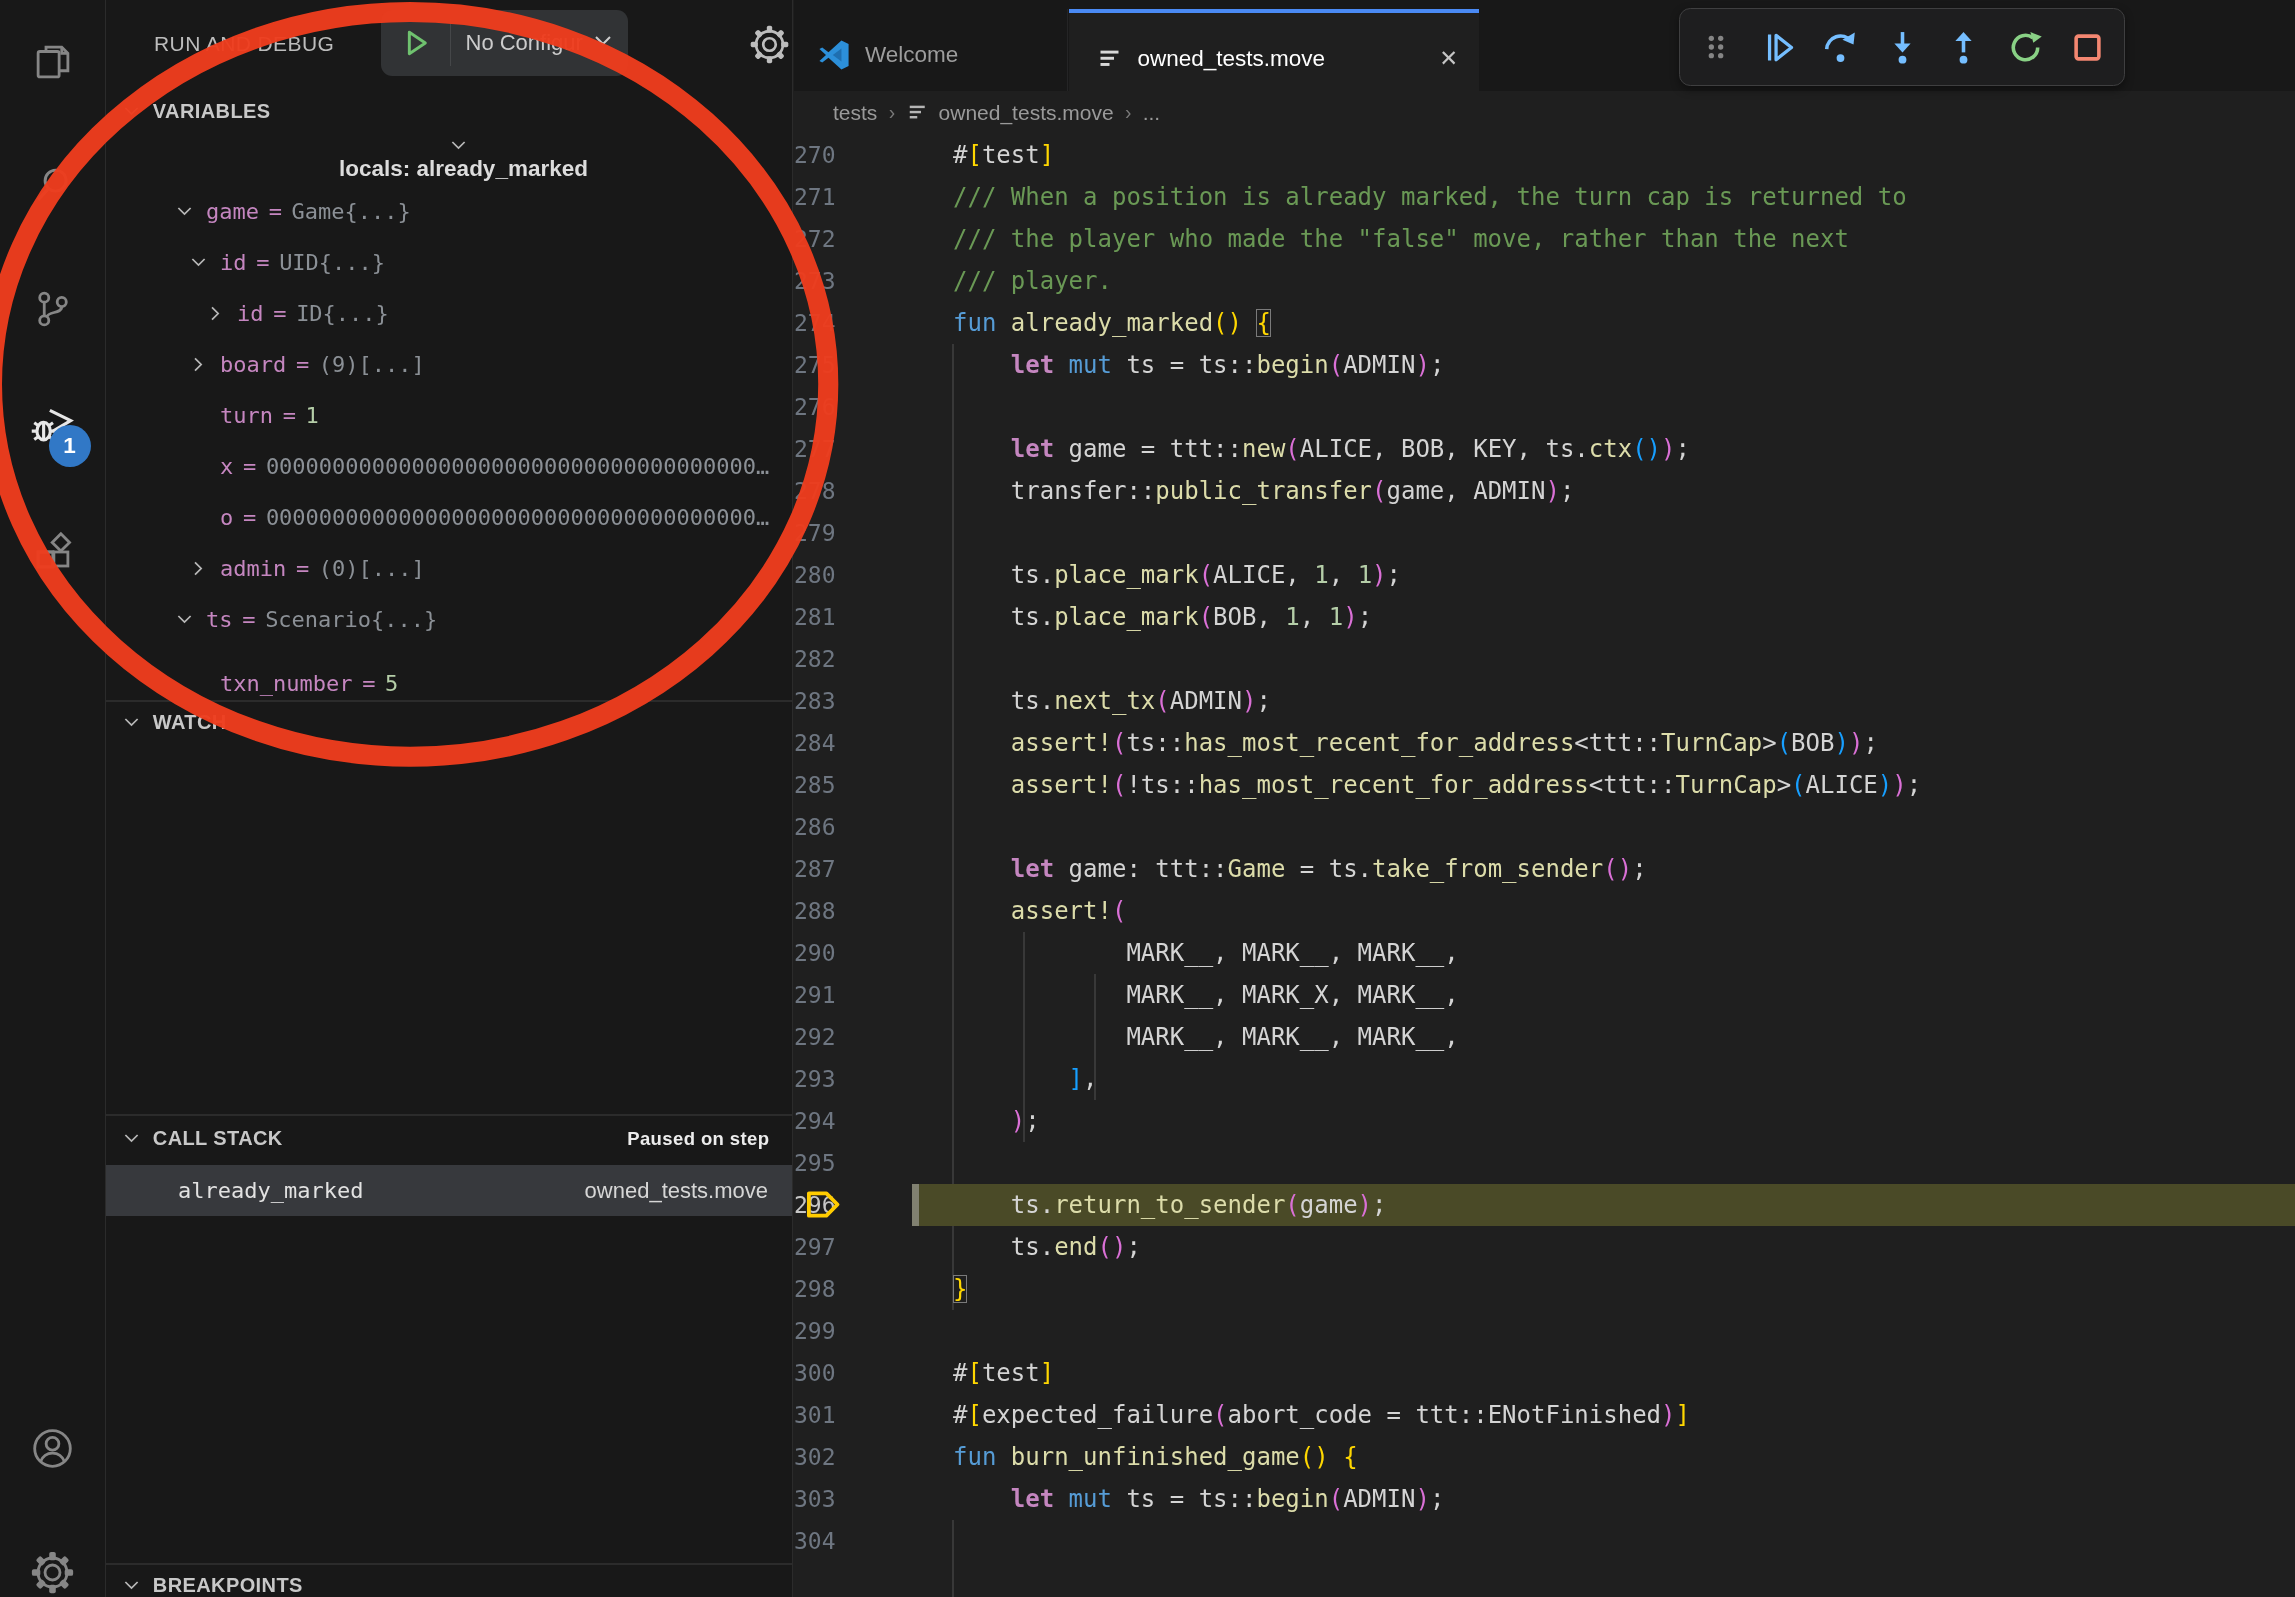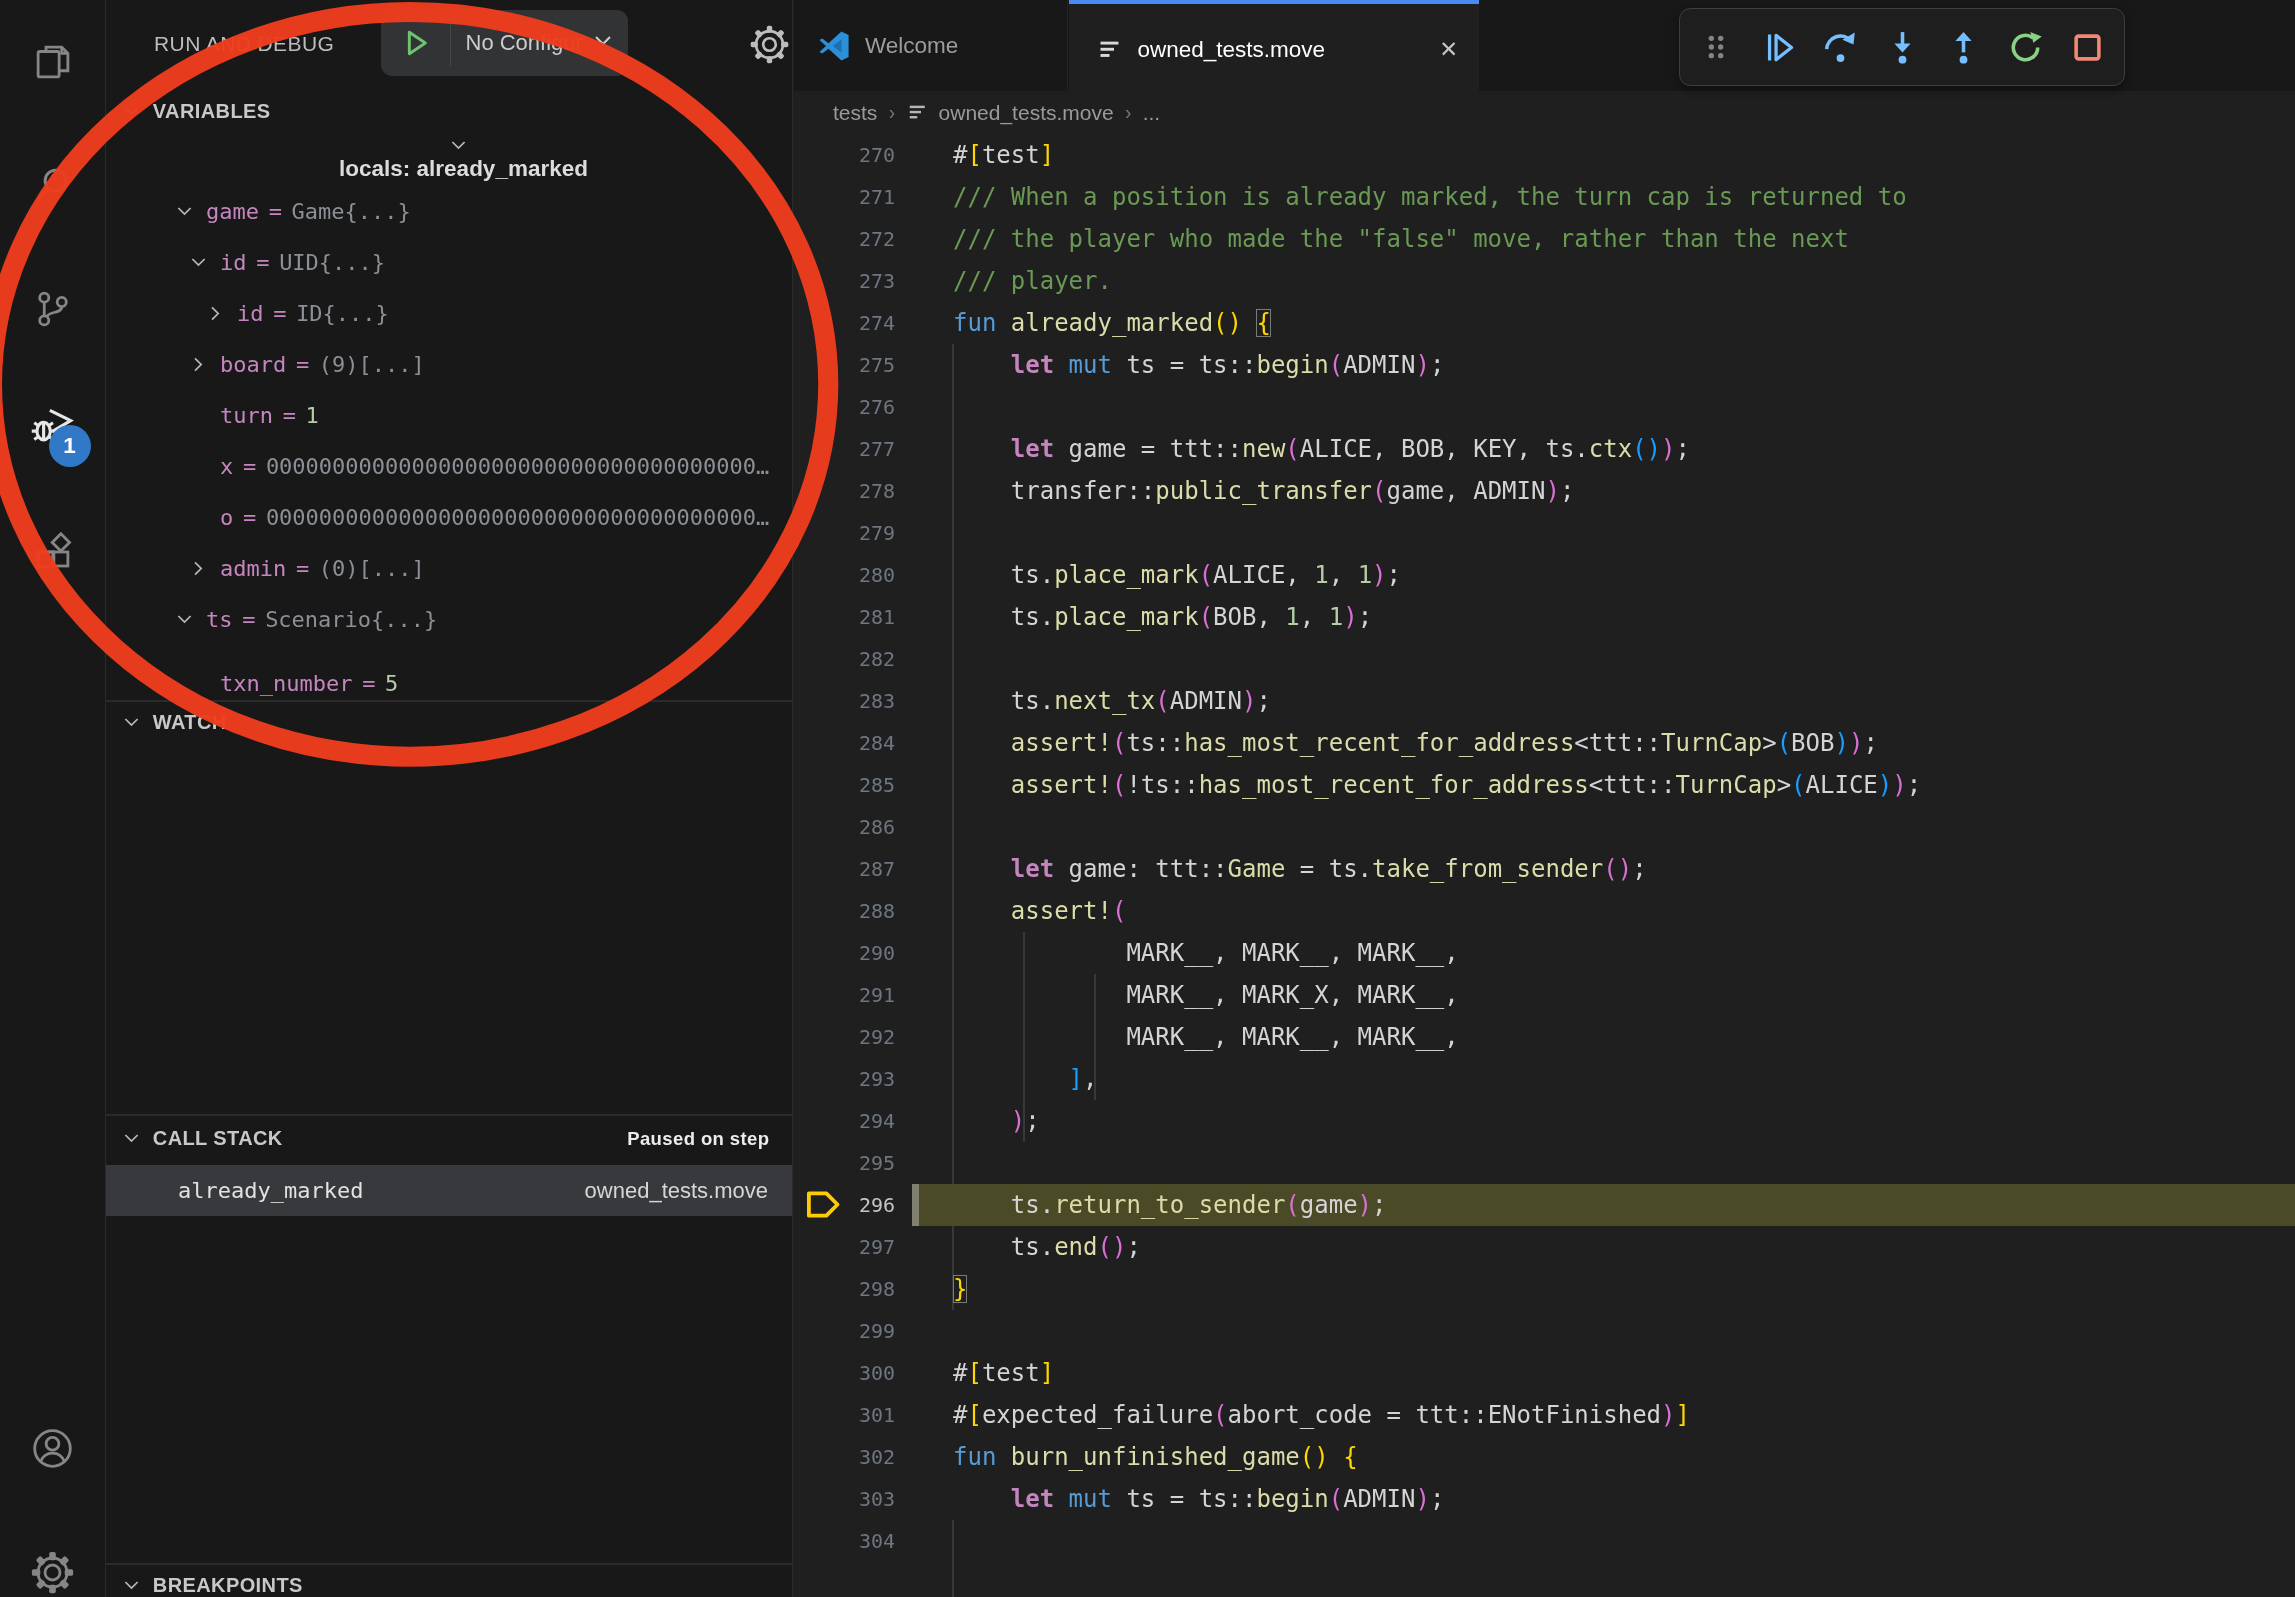--- a/index.html
+++ b/index.html
@@ -44,38 +44,38 @@
 
   #callstack-row{position:absolute;left:0;top:1165px;width:100%;height:51px;background:#37393d;
                  display:flex;align-items:center;}
   #cs-frame{font:22px "DejaVu Sans Mono",monospace;color:#e2e2e2;padding-left:72px;}
   #cs-file{margin-left:auto;padding-right:24px;font-size:22px;color:#d6d6d6;}
   #cs-status{margin-left:auto;padding-right:22.5px;font-weight:bold;font-size:18.5px;color:#ececec;}
 
   
   #editor{position:absolute;left:794px;top:0;right:0;height:100%;background:#1f1f1f;}
   #tab-bar{position:absolute;left:0;top:0;right:0;height:91px;background:#181818;border-bottom:1.6px solid #252526;}
-  .tab{position:absolute;top:0;height:91px;display:flex;align-items:center;font-size:22.5px;}
+  .tab{position:absolute;top:9px;height:91px;display:flex;align-items:center;font-size:22.5px;}
   #tab-welcome{left:0;width:273px;background:#181818;border-right:1.6px solid #252526;color:#9d9d9d;}
   #tab-welcome .tab-icon{margin:0 14.5px 0 22.5px;display:flex;}
   #tab-owned{left:275px;width:410px;background:#1f1f1f;color:#ffffff;border-top:4px solid #4a8af4;}
   #tab-owned .tab-icon{margin:0 14.5px 0 27px;display:flex;}
   .tab-close{margin-left:auto;margin-right:21px;color:#c5c5c5;font-size:22.5px;}
 
   #breadcrumb{position:absolute;left:0;top:91px;right:0;height:43px;display:flex;align-items:center;
               color:#9a9a9a;font-size:21px;background:#1f1f1f;}
   #breadcrumb .bc-sep{color:#7a7a7a;padding:0 11.3px;font-size:19.3px;}
   #breadcrumb .bc-first{margin-left:39px;}
   #breadcrumb .bc-icon{display:flex;margin-right:9.7px;}
 
   #code-area{position:absolute;left:0;top:134px;right:0;bottom:0;}
   .guide{position:absolute;width:1.6px;background:#383838;z-index:0;}
   .cl{position:relative;display:flex;align-items:center;height:42px;
       font:24px "DejaVu Sans Mono",monospace;white-space:pre;z-index:1;}
-  .cl .ln{flex:none;width:101px;text-align:right;color:#6e7681;font-size:20px;z-index:2;}
+  .cl .ln{flex:none;width:101px;color:#6e7681;font-size:23px;z-index:2;}
   .cl .ct{flex:1;padding-left:58px;z-index:2;}
   .cl.hl::before{content:"";position:absolute;left:118px;right:0;top:0;bottom:0;background:#4a4a27;z-index:1;}
   .cl.hl::after{content:"";position:absolute;left:118px;width:7.2px;top:0;bottom:0;background:#8f8f85;opacity:.8;z-index:2;}
   .cl.hl .ln{color:#c6c6c6;}
   .bp-marker{position:absolute;left:9.7px;top:3.2px;z-index:3;}
 
   .tk-kw{color:#569cd6;} .tk-let{color:#c586c0;font-weight:bold;} .tk-fn{color:#dcdcaa;}
   .tk-type{color:#4ec9b0;} .tk-com{color:#6a9955;} .tk-num{color:#b5cea8;}
   .tk-fg{color:#d4d4d4;} .tk-gold{color:#ffd700;} .tk-pink{color:#da70d6;} .tk-blu{color:#179fff;}
   .tk-box{outline:1.6px solid #7a7a7a;outline-offset:-1.6px;}

